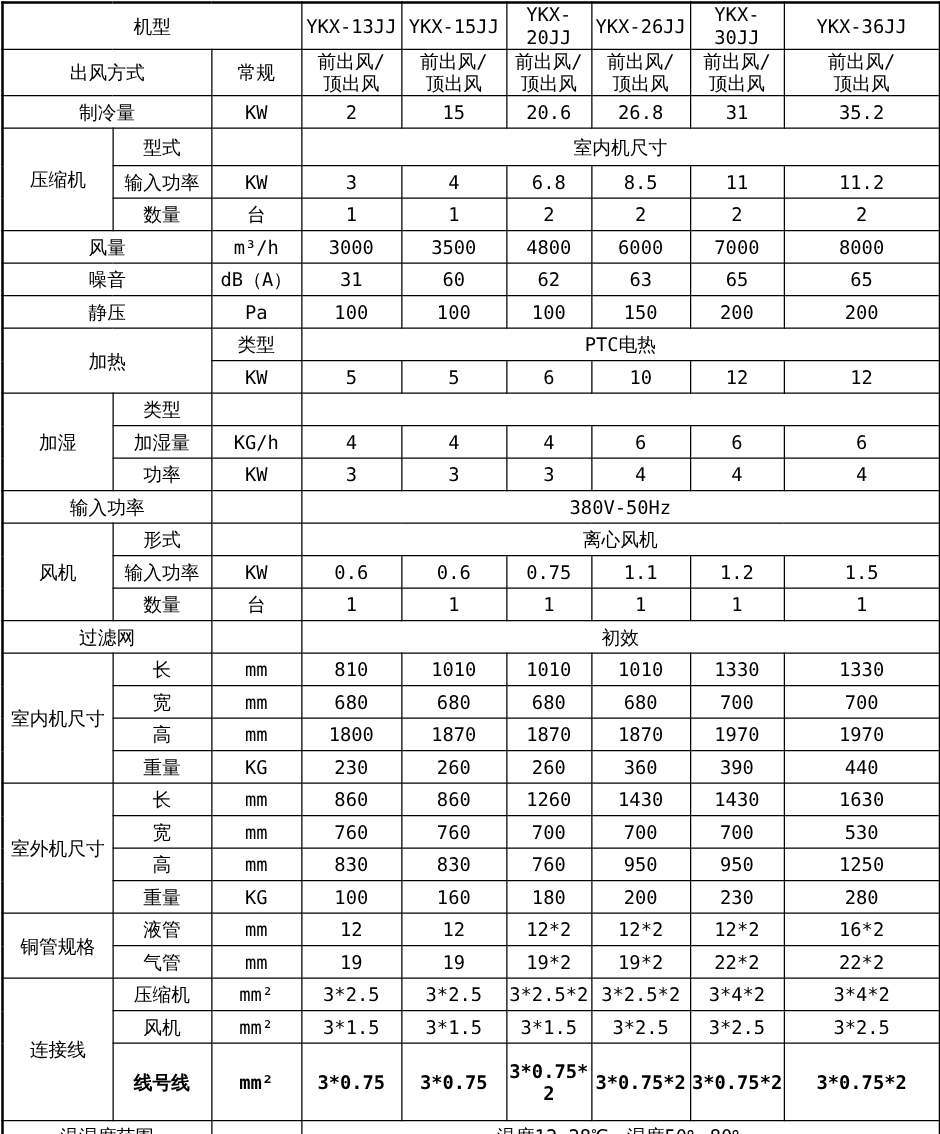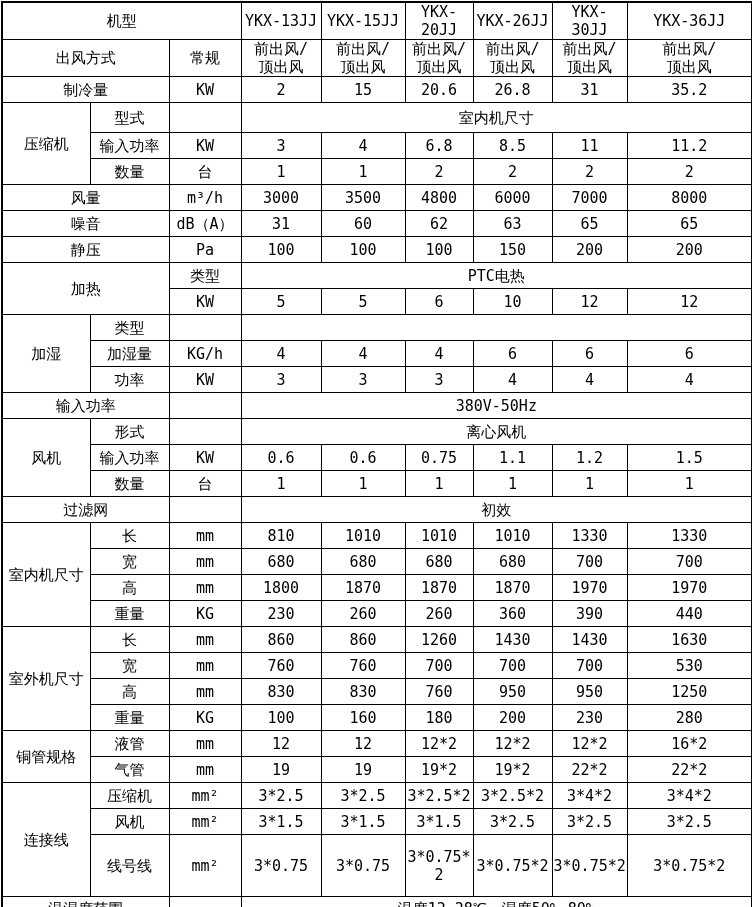--- a/index.html
+++ b/index.html
@@ -20,21 +20,21 @@
     font-size:15px;
     line-height:1.2;
     color:#000;
     padding:0 1px;
     white-space:pre-line;
     overflow:hidden;
   }
   tr{height:26px;}
   tr:nth-child(2){height:37px;}
   tr:nth-child(4){height:30px;}
-  tr:nth-child(32){height:62px;}
+  tr:nth-child(32){height:62px;font-weight:bold;}
 </style>
 </head>
 <body>
 
 <div class="wrap">
   <table>
     <colgroup>
       <col style="width:88px">
         <col style="width:79px">
         <col style="width:72px">

